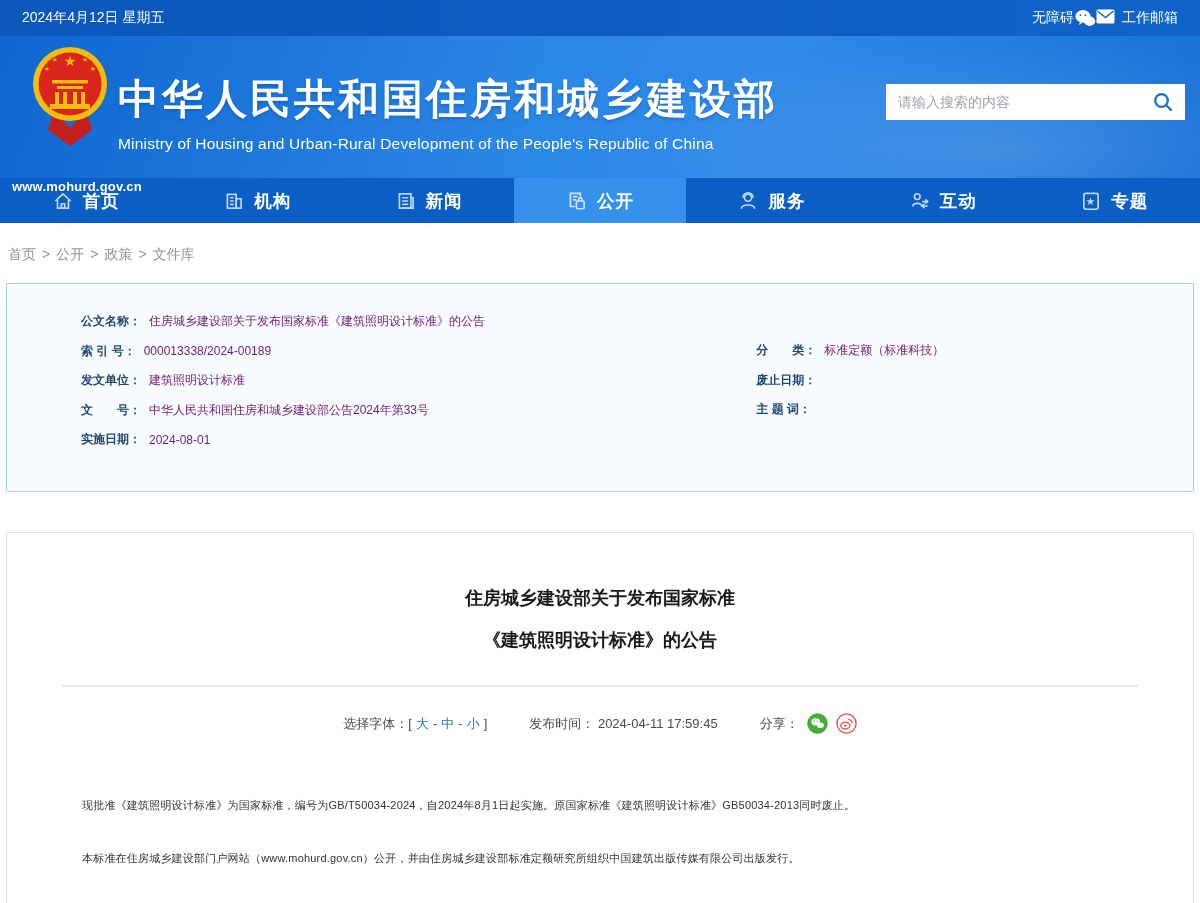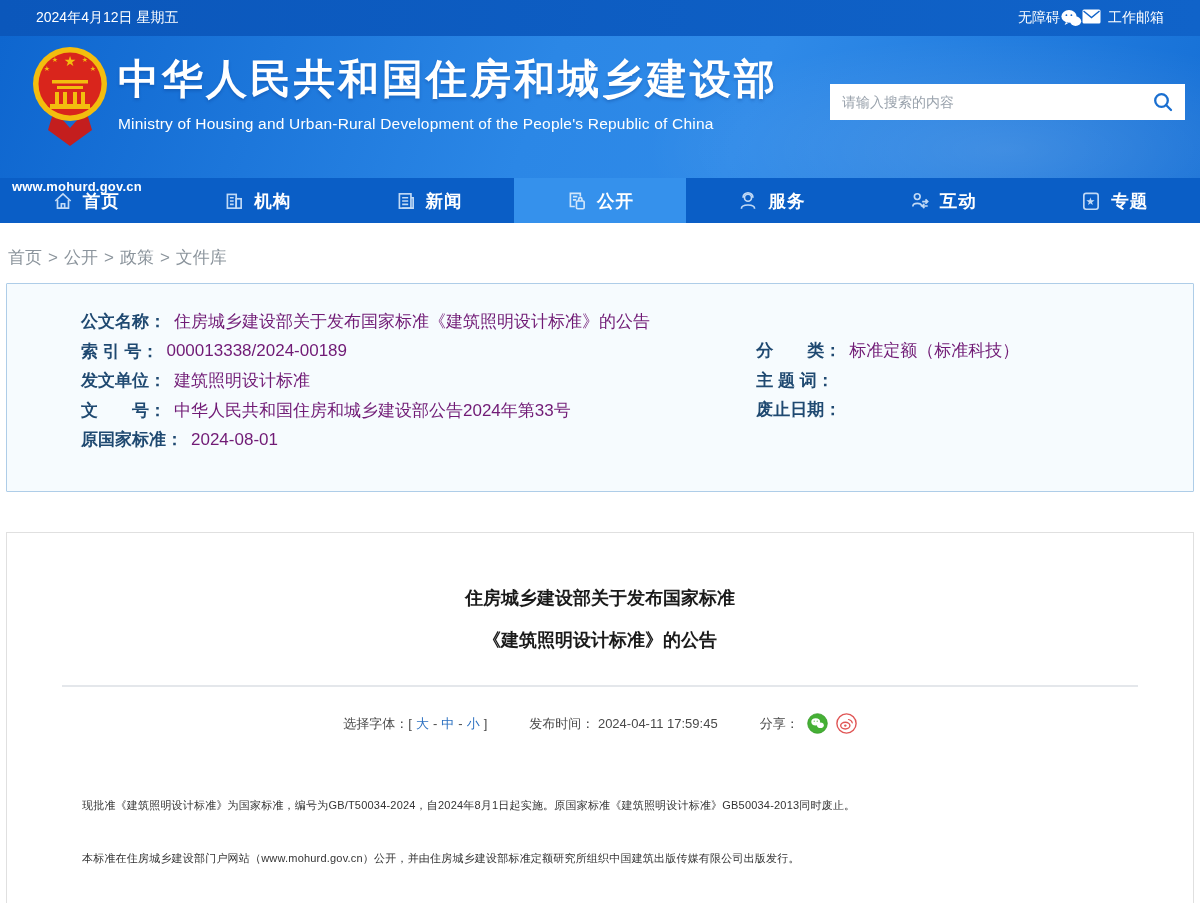--- a/index.html
+++ b/index.html
@@ -2,62 +2,62 @@
 <html><head>
 <meta charset="utf-8">
 <style>
   * { margin:0; padding:0; box-sizing:border-box; }
   html,body { width:1200px; height:903px; overflow:hidden; background:#fff;
     font-family:"Liberation Sans","DejaVu Sans",sans-serif; }
 
   
   .topbar { height:36px; background:linear-gradient(90deg,#0b57bb,#1063c9);
     display:flex; align-items:center; justify-content:space-between;
-    padding:0 36px; color:#fff; font-size:14px; }
+    padding:0 22px; color:#fff; font-size:14px; }
   .topbar-right { display:flex; align-items:center; }
   .tb-link { color:#fff; text-decoration:none; cursor:pointer; display:flex; align-items:center; gap:7px; }
   .tb-icon { display:flex; cursor:pointer; }
 
   
   .header { position:relative; height:142px;
     background:linear-gradient(110deg,#0e66cf 0%,#2b87e6 45%,#2f8ae8 62%,#1670d6 100%); }
   .header::after { content:""; position:absolute; right:0; top:0; width:560px; height:100%;
     background:radial-gradient(ellipse at 65% 80%, rgba(255,255,255,.14), rgba(255,255,255,0) 70%); }
   .emblem { position:absolute; left:30px; top:8px; }
   .site-url { position:absolute; left:12px; top:143px; color:#fff; font-weight:bold;
     font-size:13px; letter-spacing:.2px; z-index:2; }
-  .titles { position:absolute; left:118px; top:16px; color:#fff; z-index:2; }
+  .titles { position:absolute; left:118px; top:36px; color:#fff; z-index:2; }
   .site-title { font-size:41px; font-weight:bold; letter-spacing:3px;
     text-shadow:0 2px 3px rgba(0,40,110,.25); }
   .site-sub { font-size:15.5px; margin-top:8px; letter-spacing:.2px; }
-  .search { position:absolute; right:15px; top:48px; width:355px; height:36px;
+  .search { position:absolute; right:15px; top:48px; width:299px; height:36px;
     background:#fff; display:flex; align-items:center; z-index:3; }
   .search input { flex:1; border:none; outline:none; height:100%; padding:0 12px;
     font-size:14px; color:#333; font-family:inherit; }
   .search input::placeholder { color:#9aa3ad; }
   .search-btn { width:44px; height:100%; display:flex; align-items:center; justify-content:center; cursor:pointer; }
 
   
   .nav { height:45px; background:#0a5ec6; display:flex; }
   .nav-item { flex:1; display:flex; align-items:center; justify-content:center; gap:9px;
     color:#fff; font-size:17.5px; font-weight:bold; cursor:pointer; letter-spacing:1px; }
   .nav-item.active { background:#3591ec; }
   .nav-ico { display:flex; opacity:.9; }
 
   
-  .breadcrumb { padding:23px 0 0 8px; font-size:17px; color:#8b949c; height:60px; }
+  .breadcrumb { padding:23px 0 0 8px; font-size:14px; color:#8b949c; height:60px; }
   .breadcrumb a { color:#8b949c; text-decoration:none; cursor:pointer; }
   .crumb-sep { margin:0 6px; }
 
   
   .infobox { margin:0 6px; border:1px solid #aecde8; background:#f6fbfe;
     height:209px; display:flex; padding-top:23px; border-radius:1px; }
   .info-col-left { width:62%; padding-left:74px; }
   .info-col-right { width:38%; padding-left:14px; padding-top:29px; }
-  .info-row { height:29.5px; display:flex; align-items:center; font-size:17px; white-space:nowrap; }
+  .info-row { height:29.5px; display:flex; align-items:center; font-size:12px; white-space:nowrap; }
   .info-label { font-weight:bold; color:#1f4971; margin-right:8px; }
   .info-value { color:#701a75; }
 
   
   .article { margin:40px 6px 0; border:1px solid #e0e0e0; background:#fff;
     height:420px; padding-top:44px; }
   .art-title { text-align:center; font-size:18px; font-weight:bold; color:#1a1a1a; line-height:42px; }
   .divider { margin:24px 55px 0; border-top:2px solid #e4e7eb; }
   .meta { margin-top:26px; display:flex; align-items:center; justify-content:center;
     font-size:13px; color:#4a4a4a; }
@@ -226,35 +226,35 @@
       </div>
       <div class="info-row">
         <span class="info-label">发文单位：</span>
         <span class="info-value">建筑照明设计标准</span>
       </div>
       <div class="info-row">
         <span class="info-label">文　　号：</span>
         <span class="info-value">中华人民共和国住房和城乡建设部公告2024年第33号</span>
       </div>
       <div class="info-row">
-        <span class="info-label">原国家标准：</span>
+        <span class="info-label">实施日期：</span>
         <span class="info-value">2024-08-01</span>
       </div>
     </div>
     <div class="info-col-right">
       <div class="info-row">
         <span class="info-label">分　　类：</span>
         <span class="info-value">标准定额（标准科技）</span>
       </div>
       <div class="info-row">
+        <span class="info-label">废止日期：</span>
+        <span class="info-value"></span>
+      </div>
+      <div class="info-row">
         <span class="info-label">主 题 词：</span>
-        <span class="info-value"></span>
-      </div>
-      <div class="info-row">
-        <span class="info-label">废止日期：</span>
         <span class="info-value"></span>
       </div>
     </div>
   </div>
 
   <div class="article">
     <h1 class="art-title">
       <div>住房城乡建设部关于发布国家标准</div>
       <div>《建筑照明设计标准》的公告</div>
     </h1>

